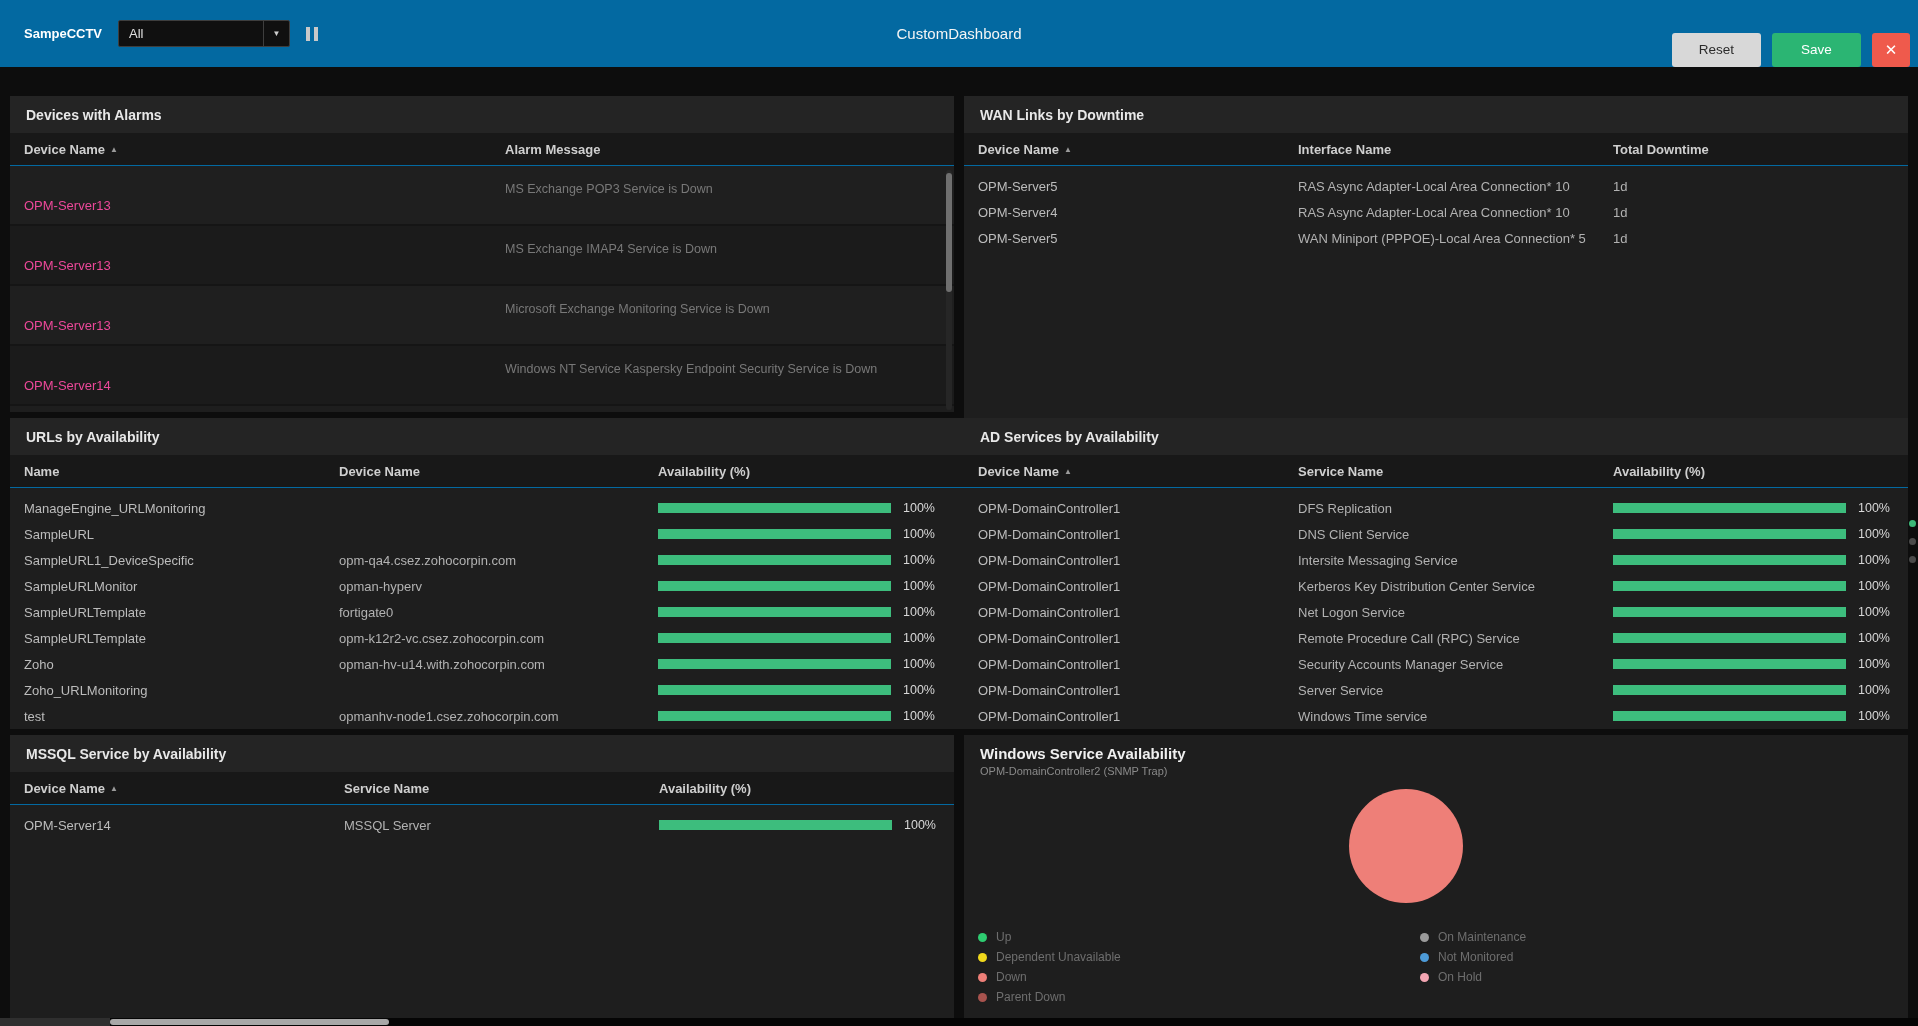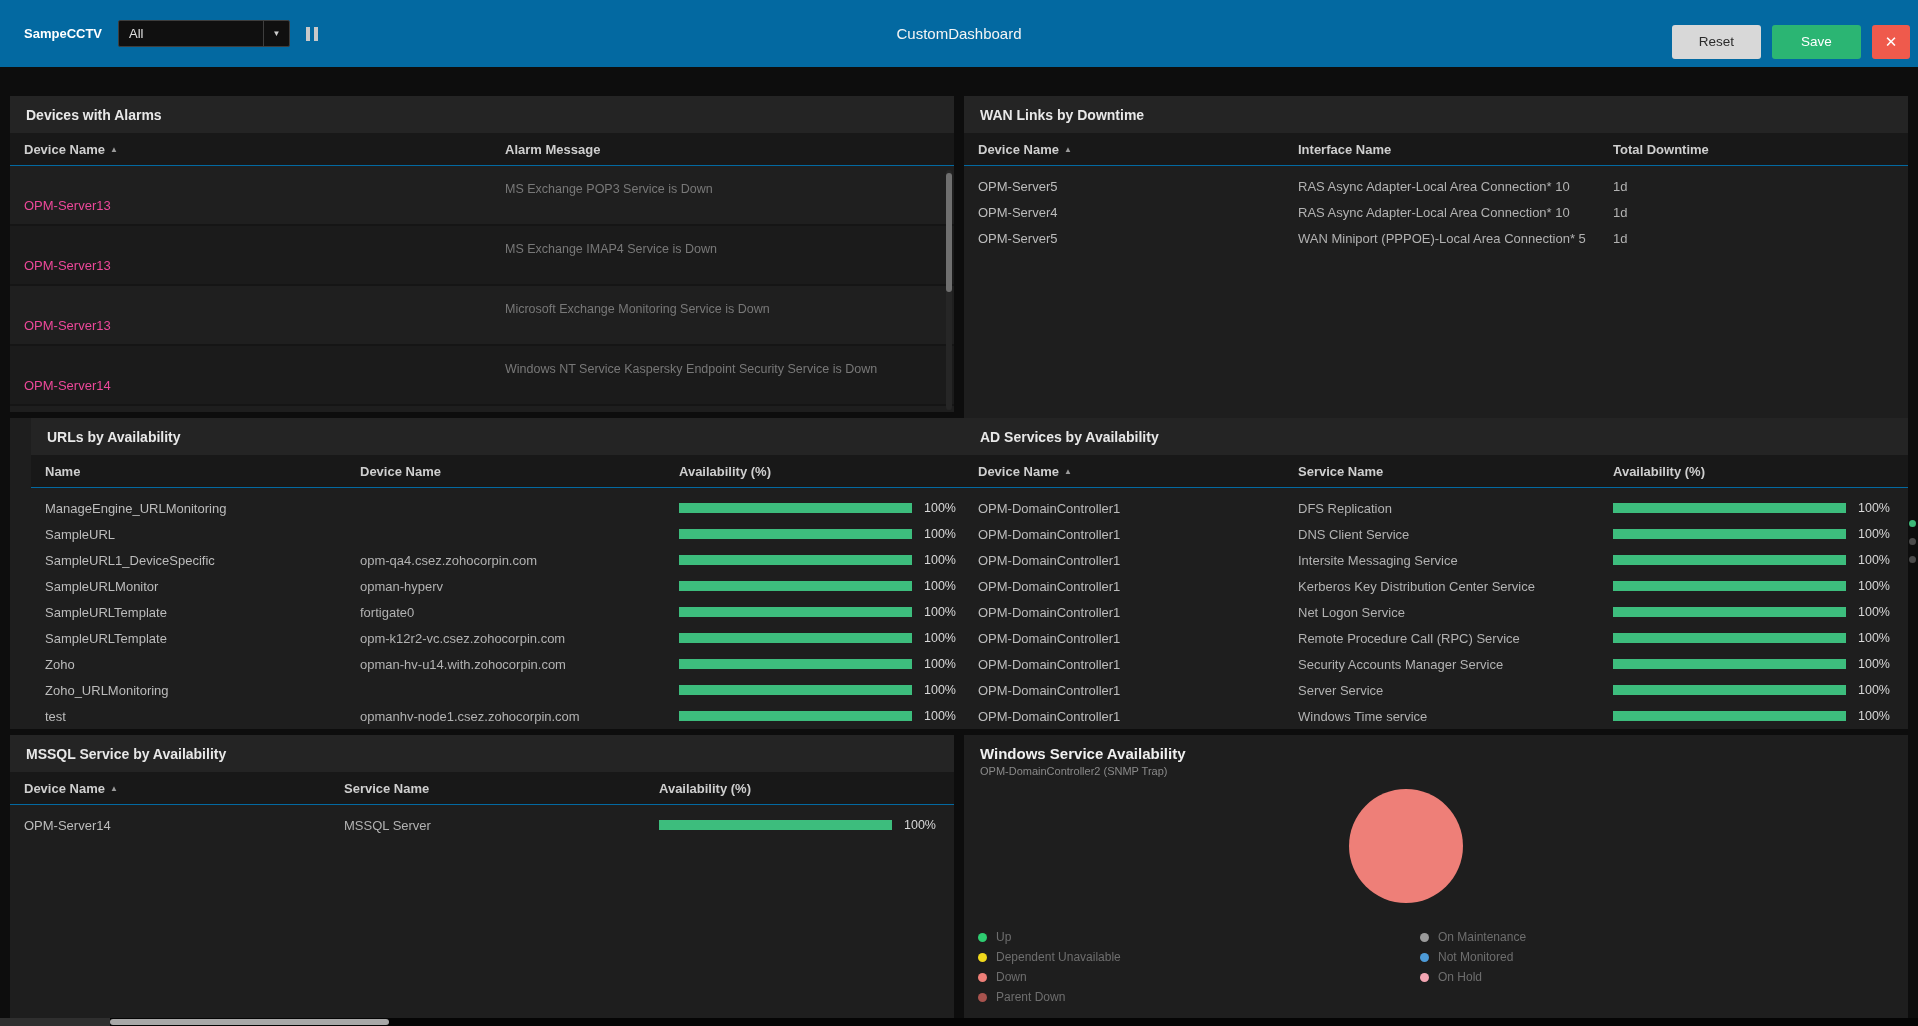--- a/index.html
+++ b/index.html
@@ -12,21 +12,21 @@
   .app-label { font-size:13px; font-weight:700; color:#ffffff; }
   .select { width:172px; height:27px; background:#101010; border:1px solid #3e3e3e; border-radius:2px;
             display:flex; align-items:center; font-size:13px; color:#e0e0e0; cursor:pointer; }
   .select .val { padding-left:10px; flex:1; }
   .select .arrow-box { width:26px; height:100%; border-left:1px solid #3e3e3e;
                        display:flex; align-items:center; justify-content:center; font-size:8px; color:#cfcfcf; }
   .pause { display:flex; gap:4px; cursor:pointer; }
   .pause i { display:block; width:4px; height:14px; background:#c9c9c9; }
   .tb-title { position:absolute; left:0; right:0; top:0; height:67px; display:flex; align-items:center;
               justify-content:center; font-size:15px; color:#f5f5f5; pointer-events:none; }
-  .tb-right { position:absolute; right:8px; top:8px; height:67px; display:flex; align-items:center; gap:11px;justify-content:space-between; }
+  .tb-right { position:absolute; right:8px; top:16px; height:67px; display:flex; align-items:center; gap:11px;justify-content:space-between; }
   .btn { height:34px; border:none; border-radius:3px; font-size:13.5px; cursor:pointer; font-family:inherit; }
   .btn.reset { width:89px; background:#d8d8d8; color:#2b2b2b; }
   .btn.save  { width:89px; background:#2bb573; color:#ffffff; }
   .btn.closeb { width:38px; background:#ef5a4c; color:#ffffff; font-size:15px;
                 display:flex; align-items:center; justify-content:center; }
 
   
   .panel { position:absolute; background:#1e1e1e; overflow:hidden;margin-top:24px; }
   .panel-h { height:37px; background:#242424; display:flex; align-items:center; padding:0 16px;
              font-size:14px; font-weight:700; color:#e8e8e8; }
@@ -165,21 +165,21 @@
   </div>
 
   <div class="row cols-3">
     <div class="c1">OPM-Server5</div>
     <div>WAN Miniport (PPPOE)-Local Area Connection* 5</div>
     <div>1d</div>
   </div>
 </div>
 </section>
 
-<section class="panel" style="left:10px; top:394px; width:1081px; height:311px;padding-left:21px;">
+<section class="panel" style="left:10px; top:394px; width:1081px; height:311px;">
   <header class="panel-h">
       <span>URLs by Availability</span>
     </header>
   <div class="thead cols-url">
     <div class="th">
         <span>Name</span>
       </div>
     <div class="th">
         <span>Device Name</span>
       </div>

